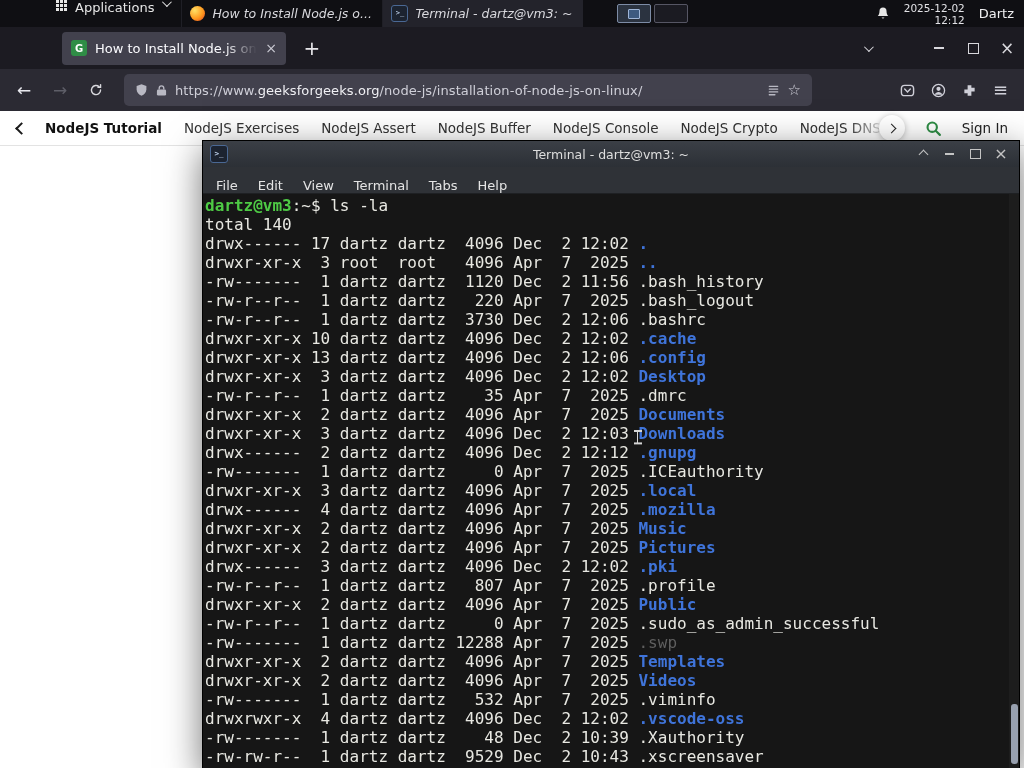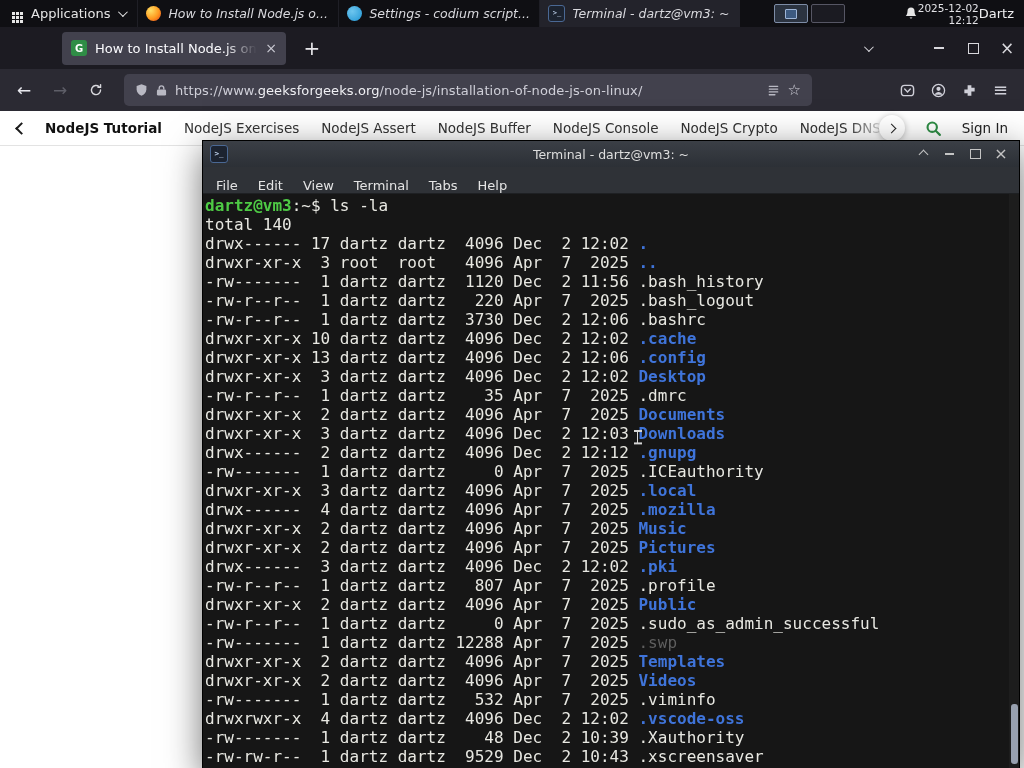--- a/index.html
+++ b/index.html
@@ -2,21 +2,21 @@
 <html style="--gfg-green: #2f8d46; --prompt-green: #4ecb45; --dir-blue: #3f74da; --dim-gray: #5f5f5f; --terminal-bg: #161616;"><head>
 <meta charset="utf-8">
 <style>
   html,body{margin:0;padding:0;background:#000;}
   .desktop{position:relative;width:1024px;height:768px;overflow:hidden;background:#fff;
            font-family:"DejaVu Sans",sans-serif;-webkit-font-smoothing:antialiased;}
 
   
   .top-panel{position:absolute;top:0;left:0;right:0;height:27px;background:#0f0f13;
              display:flex;align-items:stretch;color:#e6e6e6;font-size:13px;z-index:50;}
-  .apps-btn{display:flex;align-items:center;gap:8px;padding:0 12px;cursor:default;}
+  .apps-btn{display:flex;align-items:flex-start;gap:8px;padding:0 12px;cursor:default;margin-left:44px;}
   .grid-icon{width:3px;height:3px;background:#e6e6e6;display:inline-block;margin-right:8px;
              box-shadow:4px 0 #e6e6e6,8px 0 #e6e6e6,0 4px #e6e6e6,4px 4px #e6e6e6,8px 4px #e6e6e6,
                         0 8px #e6e6e6,4px 8px #e6e6e6,8px 8px #e6e6e6;}
   .chev{display:inline-block;width:6px;height:6px;border-right:1.6px solid currentColor;
         border-bottom:1.6px solid currentColor;}
   .chev.down{transform:rotate(45deg) translateY(-2px);}
   .chev.up{transform:rotate(-135deg);}
   .chev.left{transform:rotate(135deg);}
   .chev.right{transform:rotate(-45deg);}
   .taskbar{display:flex;align-items:stretch;}
@@ -28,21 +28,21 @@
   .ticon{width:15px;height:15px;border-radius:50%;flex:none;display:flex;align-items:center;justify-content:center;}
   .firefox-icon{background:radial-gradient(circle at 32% 30%,#ffe066,#ff9a1f 55%,#e3401f);}
   .codium-icon{background:radial-gradient(circle at 35% 35%,#6ec6ef,#2196d4);}
   .terminal-icon{border-radius:3px;background:#1c2330;color:#cfe3ff;font-size:7px;line-height:1;
                  font-family:"DejaVu Sans Mono",monospace;border:1px solid #4a6894;}
   .ws-switcher{display:flex;align-items:center;gap:3px;margin-left:34px;}
   .ws{width:32px;height:17px;border:1px solid #565664;background:#1b1b22;border-radius:2px;
       display:flex;align-items:center;justify-content:center;}
   .ws.active{background:#2b3340;border-color:#7d8ca6;}
   .mini-win{width:10px;height:8px;background:#3d5a80;border:1px solid #9fb6d8;border-radius:1px;}
-  .panel-right{margin-left:auto;display:flex;align-items:center;gap:0;padding-right:10px;}
+  .panel-right{margin-left:auto;display:flex;align-items:center;gap:14px;padding-right:10px;}
   .bell{display:flex;align-items:center;}
   .clock{text-align:right;font-size:10.5px;line-height:12px;color:#e2e2e6;}
   .user-name{font-size:13px;color:#f0f0f2;}
 
   
   .browser{position:absolute;top:27px;left:0;right:0;bottom:0;background:#fff;z-index:10;}
   .tab-bar{height:42px;background:#1c1b22;display:flex;align-items:center;position:relative;}
   .tab{margin-left:62px;width:206px;height:33px;background:#42414d;border-radius:4px;
        display:flex;align-items:center;gap:8px;padding:0 9px;color:#fbfbfe;font-size:13px;}
   .favicon{width:16px;height:16px;border-radius:3px;background:var(--gfg-green,#2f8d46);color:#fff;
@@ -128,24 +128,20 @@
     <div class="apps-btn">
       <span class="grid-icon"></span>
       <span>Applications</span>
       <i class="chev down"></i>
     </div>
     <div class="taskbar">
         <div class="task-btn">
           <span class="ticon firefox-icon"></span>
           <span class="ttext">How to Install Node.js o...</span>
         </div>
-        <div class="task-btn">
-          <span class="ticon codium-icon"></span>
-          <span class="ttext">Settings - codium script...</span>
-        </div>
         <div class="task-btn active">
           <span class="ticon terminal-icon">&gt;_</span>
           <span class="ttext">Terminal - dartz@vm3: ~</span>
         </div>
       </div>
     <div class="ws-switcher">
       <div class="ws active">
           <span class="mini-win"></span>
         </div>
       <div class="ws"></div>

